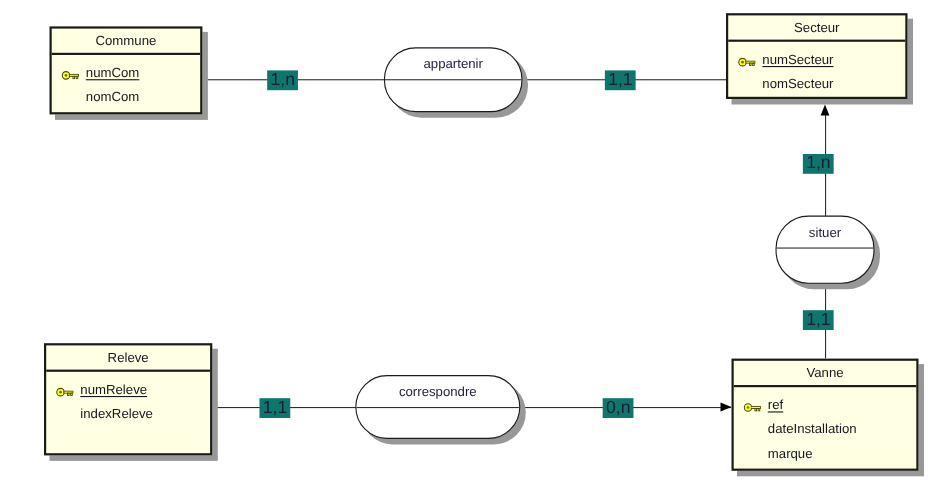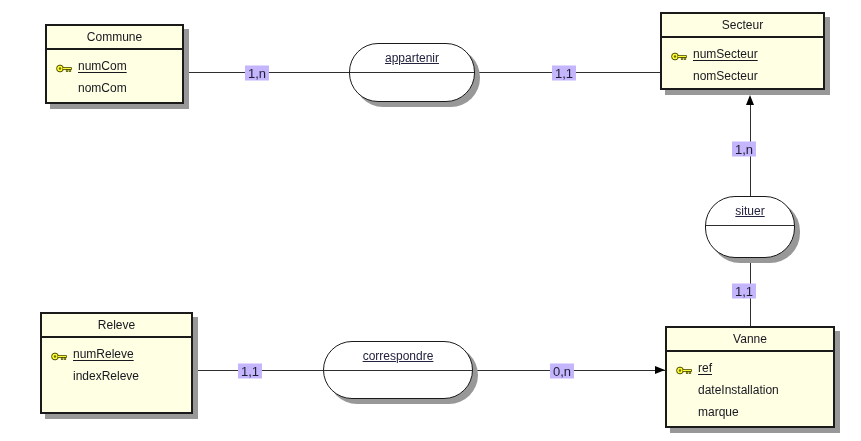--- a/index.html
+++ b/index.html
@@ -45,33 +45,33 @@
   
   .relation {
     position:absolute; z-index:3;
     background:#ffffff;
     border:1.5px solid #1a1a1a;
     box-shadow:5px 5px 0 #989898;
     color:#23233f;
   }
   .rel-label {
     position:absolute; left:0; right:0; top:0;
-    text-align:center; font-size:12px;text-decoration:underline;
+    text-align:center; font-size:12px;
   }
   .rel-divider {
     position:absolute; left:0; right:0; height:0;
     border-top:1px solid #2e2e2e;
   }
 
   
   .card {
     position:absolute; z-index:4;
     transform:translate(-50%,-50%);
-    background:#c4b5fd; padding:0 3px;
-    font-size:13px; color:#1d1d33; white-space:nowrap;
+    background:#0f766e; padding:0 3px;
+    font-size:16px; color:#1d1d33; white-space:nowrap;
   }
 </style>
 </head>
 <body>
 
 <div class="canvas">
 
   <div class="line h" style="left:172px; top:72px; width:488px;"></div>
   <div class="line h" style="left:193px; top:370px; width:472px;"></div>
   <div class="line v" style="left:750px; top:103px; height:223px;"></div>

